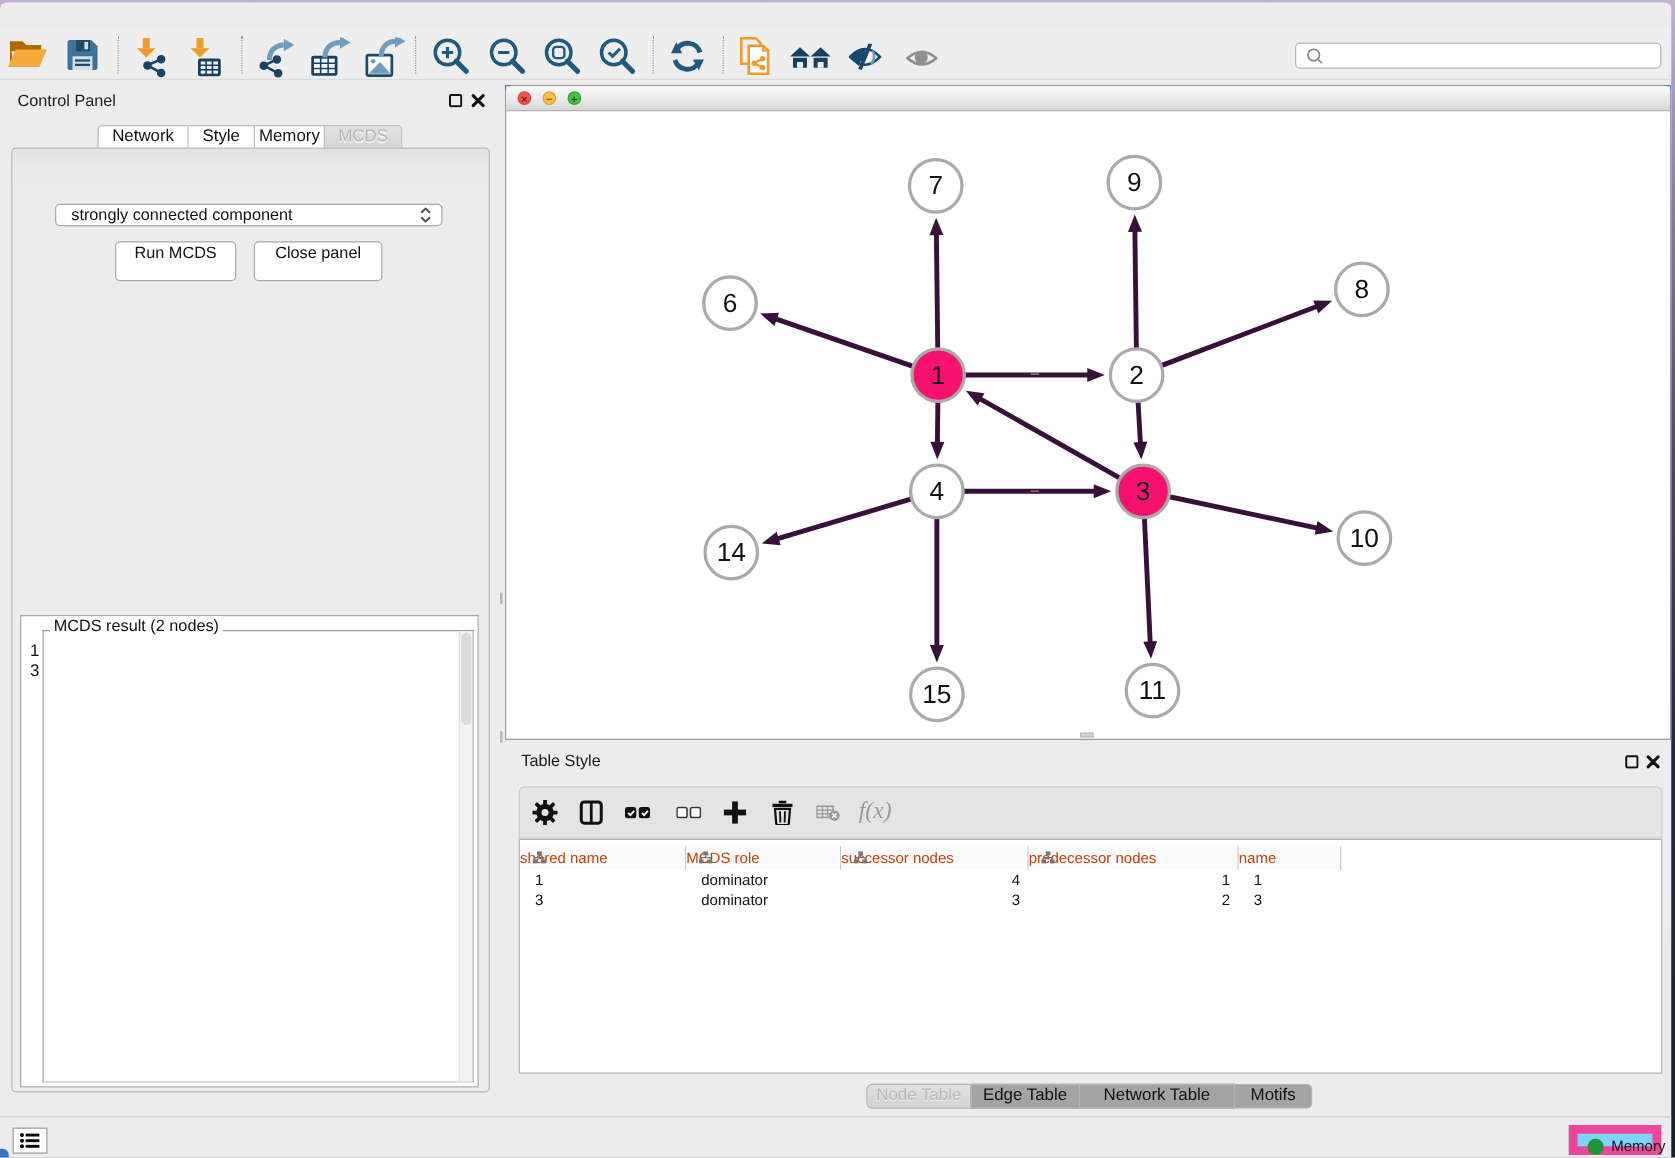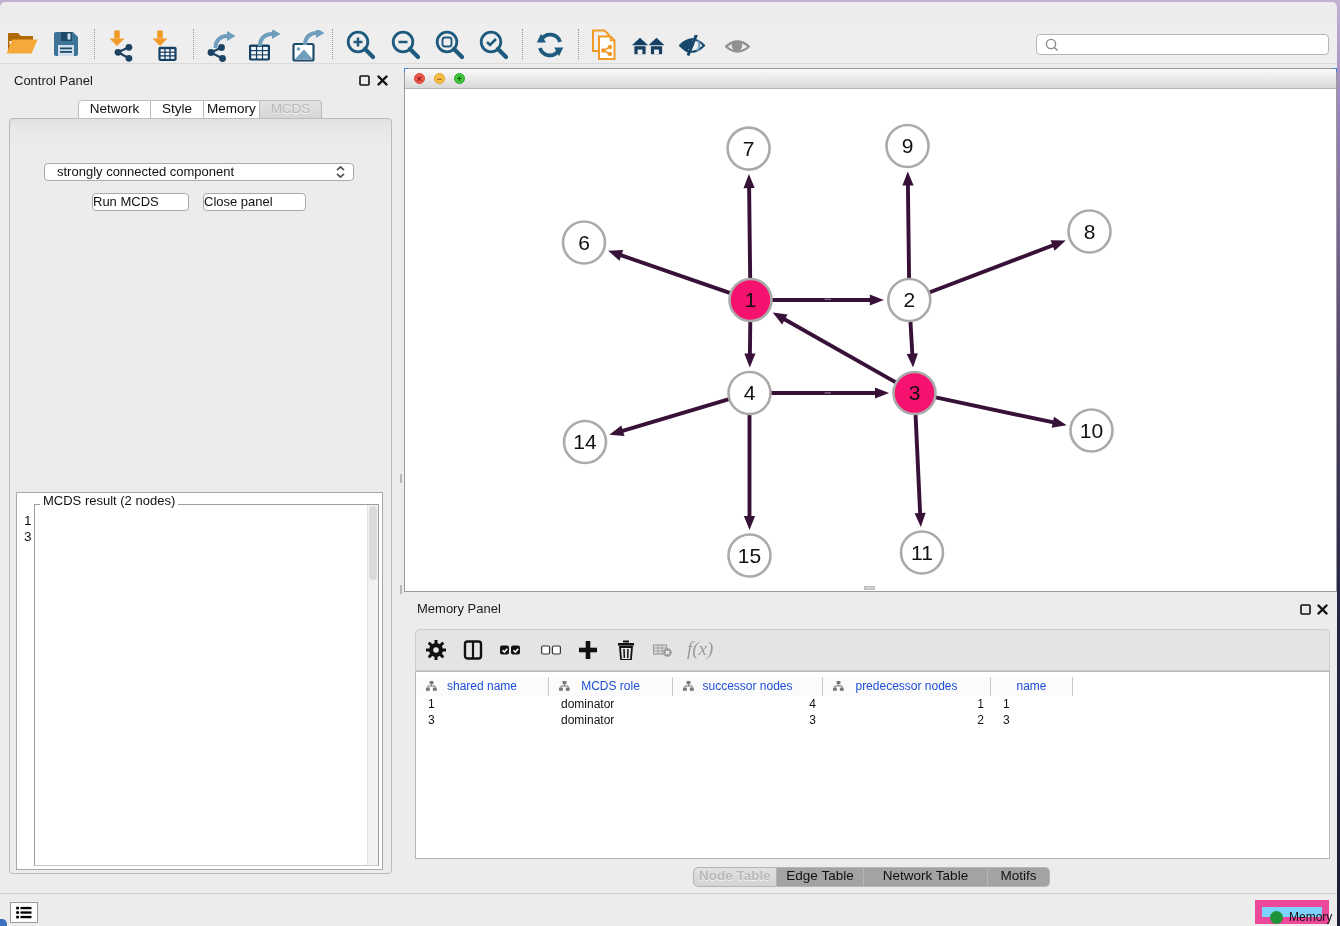--- a/index.html
+++ b/index.html
@@ -17,34 +17,34 @@
 .tsep { position:absolute; top:5px; height:30px; width:1px; border-left:1px dotted #9a9a9a; }
 .ticon { position:absolute; top:0; }
 #searchbox { position:absolute; left:1036px; top:10px; width:293px; height:21px; background:#fff; border:1px solid #b5b5b5; border-radius:4px; }
 
 #cp-title { left:14px; top:71px; font-size:13px; color:#1c1c1c; }
 .pbtn { position:absolute; }
 .tab { position:absolute; top:98px; height:19px; background:#fff; border:1px solid #bcbcbc; font-size:13.5px; color:#111; text-align:center; line-height:15px; }
 #tabpane { left:9px; top:116px; width:383px; height:756px; background:linear-gradient(180deg,#e2e2e2 0,#e9e9e9 12px,#ececec 30px); border:1px solid #b9b9b9; border-radius:4px; }
 #optlabel { left:0px; top:135px; width:400px; text-align:center; font-size:13px; color:#111; }
 #dropdown { left:44px; top:161px; width:310px; height:18px; background:#fff; border:1px solid #aaa; border-radius:4px; font-size:13px; color:#111; line-height:16px; padding-left:12px; }
-.wbtn { position:absolute; top:191px; height:18px; background:#fff; border:1px solid #aaa; border-radius:4px; font-size:13px; color:#111; text-align:left; line-height:16px; }
+.wbtn { position:absolute; top:191px; height:32px; background:#fff; border:1px solid #aaa; border-radius:4px; font-size:13px; color:#111; text-align:center; line-height:16px; }
 #mcdsbox { left:16px; top:490px; width:367px; height:378px; background:#fff; border:1px solid #a9a9a9; }
 #fset { position:absolute; left:3px; top:11px; right:3px; bottom:3px; border:1px solid #9d9d9d; border-bottom-color:#c9c9c9;margin-left:14px; }
 #fleg { position:absolute; left:5px; top:-12px; background:#fff; padding:0 3px; font-size:13px; color:#111; }
 
 #netwin { left:404px; top:66px; width:933px; height:524px; border:1px solid #9a9a9a; background:#fff; }
 #nettitle { position:absolute; left:0; top:0; width:931px; height:20px;
   background:linear-gradient(180deg,#fafafa,#e9e9e9 55%,#d8d8d8); border-bottom:1px solid #b4b4b4; }
 .tl2 { position:absolute; top:3.5px; width:11px; height:11px; border-radius:50%; font-size:9px; font-weight:bold; text-align:center; line-height:11px; }
 
 #tp-title { left:417px; top:599px; font-size:13px; color:#1c1c1c; }
 #tp-toolbar { left:415px; top:627px; width:915px; height:42px; background:#e4e4e4; border:1px solid #cccccc; border-radius:5px 5px 0 0; }
 #tp-table { left:415px; top:669px; width:915px; height:188px; background:#fff; border:1px solid #b5b5b5; }
-.hcell { position:absolute; top:5px; height:19px; border-right:1px solid #c9c9c9; background:#fbfbfb; font-size:12px; color:#1d4ed8; text-align:center; line-height:18px; }
+.hcell { position:absolute; top:5px; height:19px; border-right:1px solid #c9c9c9; background:#fbfbfb; font-size:12px; color:#c2410c; text-align:left; line-height:18px; }
 .trow { position:absolute; font-size:12px; color:#111; }
 .btab { position:absolute; top:865px; height:20px; background:#a3a3a3; border:1px solid #b5b5b5; font-size:13.5px; color:#111; text-align:center; line-height:16.5px; }
 
 #statusbar { left:0; top:891px; width:1337px; height:35px; background:#ececec; border-top:1px solid #cfcfcf; }
 </style></head>
 <body>
 <div id="desk"></div>
 <div id="win">
   <div id="toolbar" class="abs">
       <div class="tsep" style="left:93.5px;"></div>
@@ -274,21 +274,21 @@
           <text x="344.5" y="311.0">4</text>
           <text x="509.5" y="311.0">3</text>
           <text x="180.0" y="360.0">14</text>
           <text x="686.5" y="348.5">10</text>
           <text x="344.5" y="473.5">15</text>
           <text x="517.0" y="470.5">11</text>
         </g>
       </svg>
   </div>
 
-  <div id="tp-title" class="abs">Memory Panel</div>
+  <div id="tp-title" class="abs">Table Style</div>
   <svg class="pbtn" style="left:1300px;top:602px" width="11" height="11" viewBox="0 0 11 11">
       <rect x="1" y="1" width="9" height="9" fill="none" stroke="#111" stroke-width="1.6" rx="1"></rect>
     </svg>
   <svg class="pbtn" style="left:1317px;top:602px" width="11" height="11" viewBox="0 0 11 11">
       <path d="M1.5 1.5 L9.5 9.5 M9.5 1.5 L1.5 9.5" stroke="#111" stroke-width="2.4" stroke-linecap="round"></path>
     </svg>
   <div id="tp-toolbar" class="abs">
     <svg style="position:absolute;left:10px;top:10px" width="20" height="20" viewBox="0 0 20 20">
         <circle cx="10" cy="10" r="7" fill="#111"></circle>
         <rect x="8.5" y="-0.5" width="3" height="5" rx="1" fill="#111" transform="rotate(0 10 10)"></rect>
@@ -372,21 +372,21 @@
       <div class="trow" style="left:300px;top:25px;width:100px;text-align:right;">4</div>
       <div class="trow" style="left:460px;top:25px;width:108px;text-align:right;">1</div>
       <div class="trow" style="left:587px;top:25px;">1</div>
       <div class="trow" style="left:12px;top:41px;">3</div>
       <div class="trow" style="left:145px;top:41px;">dominator</div>
       <div class="trow" style="left:300px;top:41px;width:100px;text-align:right;">3</div>
       <div class="trow" style="left:460px;top:41px;width:108px;text-align:right;">2</div>
       <div class="trow" style="left:587px;top:41px;">3</div>
   </div>
 
-  <div class="btab" style="left:693px;width:84px;border-radius:5px 0 0 5px;background:linear-gradient(180deg,#e0e0e0,#d4d4d4);color:#b9b9b9;text-shadow:0 1px 0 #f2f2f2;font-weight:bold;">Node Table</div>
+  <div class="btab" style="left:693px;width:84px;border-radius:5px 0 0 5px;background:linear-gradient(180deg,#e0e0e0,#d4d4d4);color:#b9b9b9;text-shadow:0 1px 0 #f2f2f2;">Node Table</div>
   <div class="btab" style="left:777px;width:87px;border-left:none;">Edge Table</div>
   <div class="btab" style="left:864px;width:124px;border-left:none;">Network Table</div>
   <div class="btab" style="left:988px;width:62px;border-left:none;border-radius:0 5px 5px 0;">Motifs</div>
 
   <div id="statusbar" class="abs">
     <div style="position:absolute;left:10px;top:8px;width:28px;height:21px;background:#fdfdfd;border:1px solid #9b9b9b;">
       <svg width="16" height="13" viewBox="0 0 16 13" style="position:absolute;left:5px;top:3px">
         <circle cx="1.6" cy="2" r="1.6" fill="#000"></circle>
           <circle cx="1.6" cy="6.5" r="1.6" fill="#000"></circle>
           <circle cx="1.6" cy="11" r="1.6" fill="#000"></circle>

